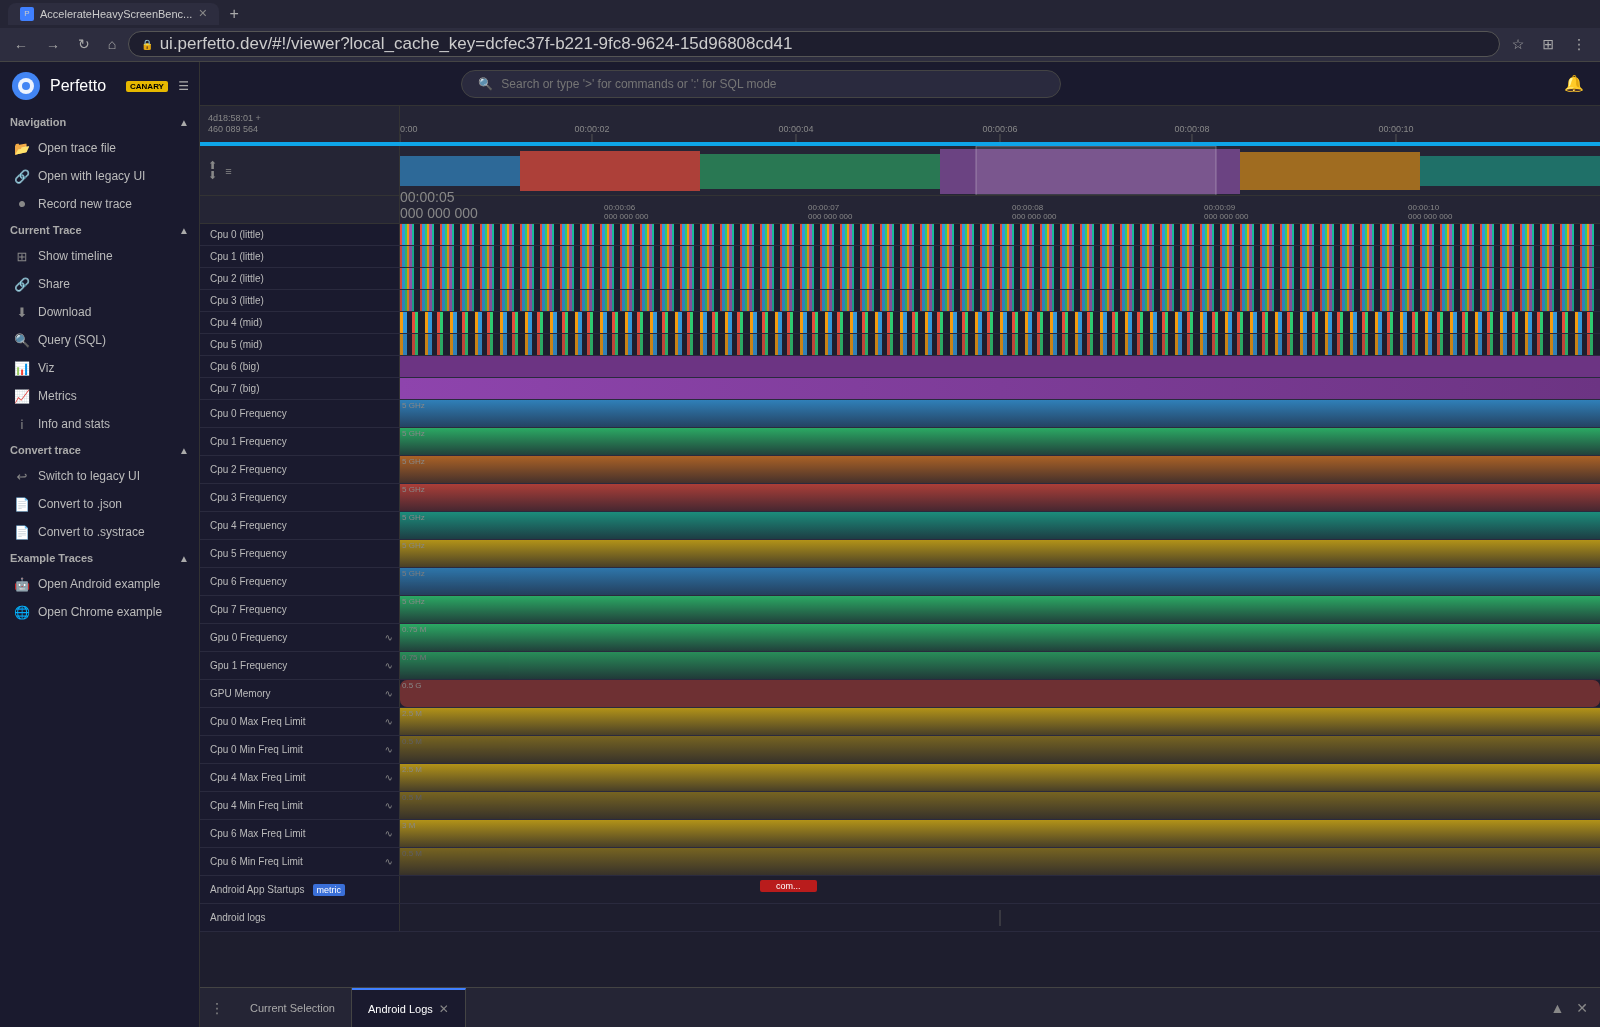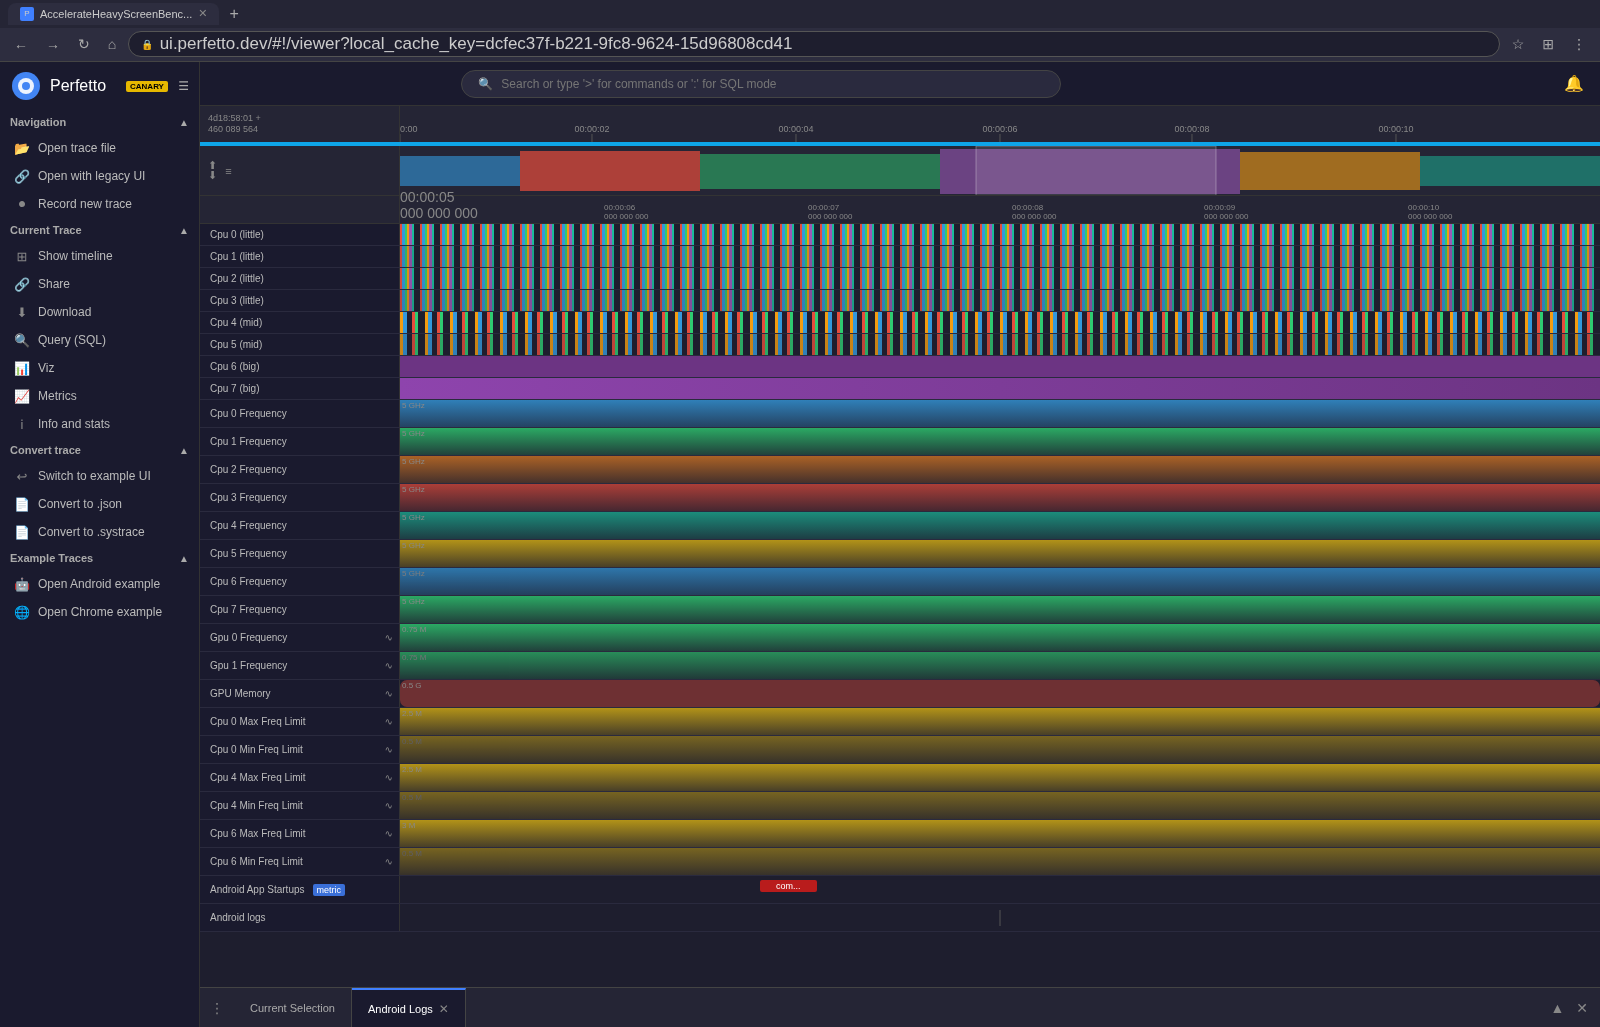--- a/index.html
+++ b/index.html
@@ -201,21 +201,21 @@
       </div>
     </div>
 
     <div class="section-header">
       <span class="section-title">Convert trace</span>
       <span class="section-arrow">▲</span>
     </div>
     <div>
       <div class="sidebar-item">
         <span class="item-icon">↩</span>
-        <span>Switch to example UI</span>
+        <span>Switch to legacy UI</span>
       </div>
       <div class="sidebar-item">
         <span class="item-icon">📄</span>
         <span>Convert to .json</span>
       </div>
       <div class="sidebar-item">
         <span class="item-icon">📄</span>
         <span>Convert to .systrace</span>
       </div>
     </div>

